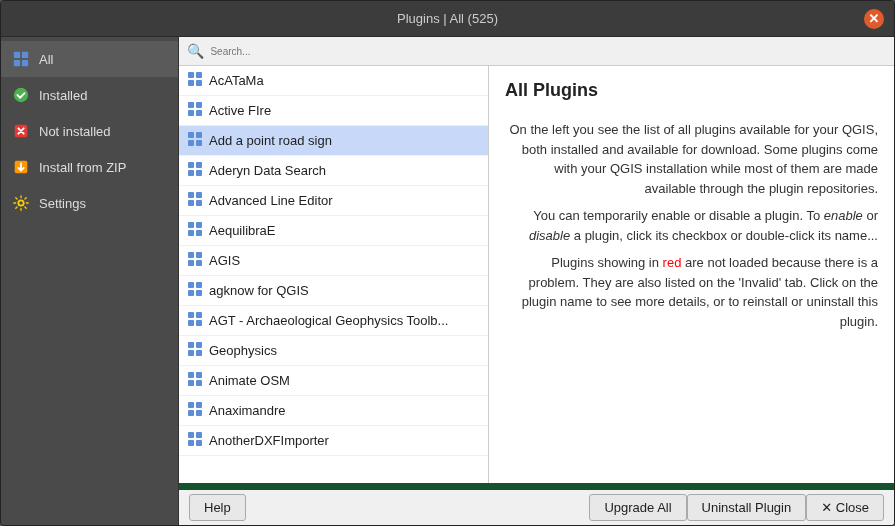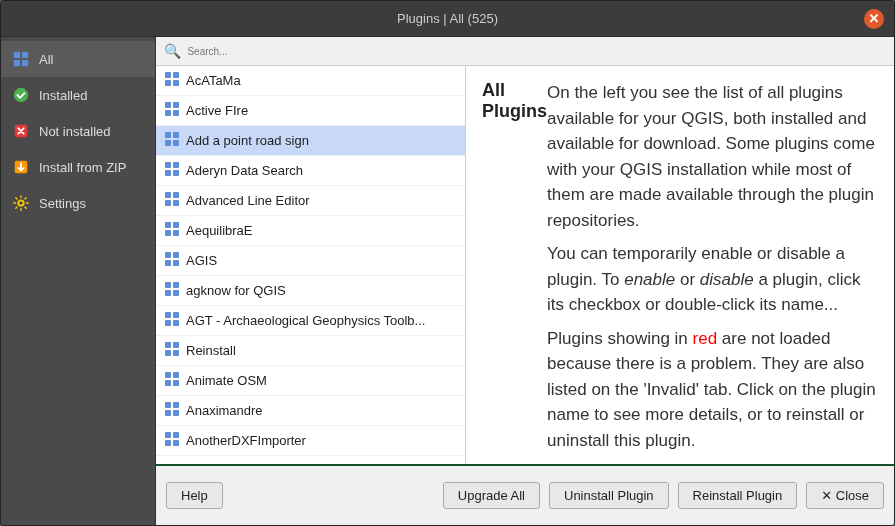--- a/index.html
+++ b/index.html
@@ -56,21 +56,21 @@
       color: #fff;
       font-size: 13px;
       font-weight: bold;
     }
     .content {
       display: flex;
       flex: 1;
       overflow: hidden;
     }
     .sidebar {
-      width: 155px;
+      width: 178px;
       background: #4a4a4a;
       display: flex;
       flex-direction: column;
       border-right: 1px solid #333;
       padding: 4px 0;
     }
     .sidebar-item {
       display: flex;
       align-items: center;
       padding: 8px 10px;
@@ -152,48 +152,50 @@
       width: 16px;
       height: 16px;
       flex-shrink: 0;
     }
     .detail-panel {
       flex: 1;
       background: #fff;
       padding: 14px 16px;
       overflow-y: auto;
       display: flex;
-      flex-direction: row;
+      flex-direction: column;
+      gap: 7px;
     }
     .detail-title {
       font-size: 18px;
       font-weight: bold;
       color: #222;
       margin-bottom: 12px;
     }
     .detail-body {
-      font-size: 17px;
+      font-size: 13px;
       color: #333;
       line-height: 1.5;
+      text-align: right;
     }
     .detail-body p {
       margin-bottom: 8px;
     }
     .detail-body .em { font-style: italic; }
     .detail-body .red { color: red; }
     .bottom-bar {
       display: flex;
       align-items: center;
       justify-content: space-between;
-      padding: 16px 10px;
+      padding: 4px 10px;
       background: #f0f0f0;
-      border-top: 2px solid #14532d;
+      border-top: 7px solid #14532d;
     }
     .bottom-left { display: flex; gap: 6px; }
-    .bottom-right { display: flex; gap: 9px; }
+    .bottom-right { display: flex; gap: 0; }
     .btn {
       padding: 5px 14px;
       font-size: 13px;
       border: 1px solid #aaa;
       background: #e8e8e8;
       border-radius: 3px;
       cursor: pointer;
       color: #222;
     }
     .btn-close {
@@ -360,21 +362,21 @@
     </svg></span>
                 <span>AGT - Archaeological Geophysics Toolb...</span>
               </div>
               <div class="plugin-item">
                 <span><svg class="plugin-item-icon" viewBox="0 0 16 16">
       <rect x="1" y="1" width="6" height="6" rx="1" fill="#5b8dd9"></rect>
       <rect x="9" y="1" width="6" height="6" rx="1" fill="#5b8dd9"></rect>
       <rect x="1" y="9" width="6" height="6" rx="1" fill="#5b8dd9"></rect>
       <rect x="9" y="9" width="6" height="6" rx="1" fill="#5b8dd9"></rect>
     </svg></span>
-                <span>Reinstall</span>
+                <span>Geophysics</span>
               </div>
               <div class="plugin-item">
                 <span><svg class="plugin-item-icon" viewBox="0 0 16 16">
       <rect x="1" y="1" width="6" height="6" rx="1" fill="#5b8dd9"></rect>
       <rect x="9" y="1" width="6" height="6" rx="1" fill="#5b8dd9"></rect>
       <rect x="1" y="9" width="6" height="6" rx="1" fill="#5b8dd9"></rect>
       <rect x="9" y="9" width="6" height="6" rx="1" fill="#5b8dd9"></rect>
     </svg></span>
                 <span>Animate OSM</span>
               </div>
@@ -413,21 +415,20 @@
         </div>
       </div>
 
       <div class="bottom-bar">
         <div class="bottom-left">
           <button class="btn">Help</button>
         </div>
         <div class="bottom-right">
           <button class="btn">Upgrade All</button>
           <button class="btn">Uninstall Plugin</button>
-          <button class="btn">Reinstall Plugin</button>
           <button class="btn btn-close">
             <span>✕</span> <span>Close</span>
           </button>
         </div>
       </div>
     </div>
   </div>
 </div>
 
 </body></html>

